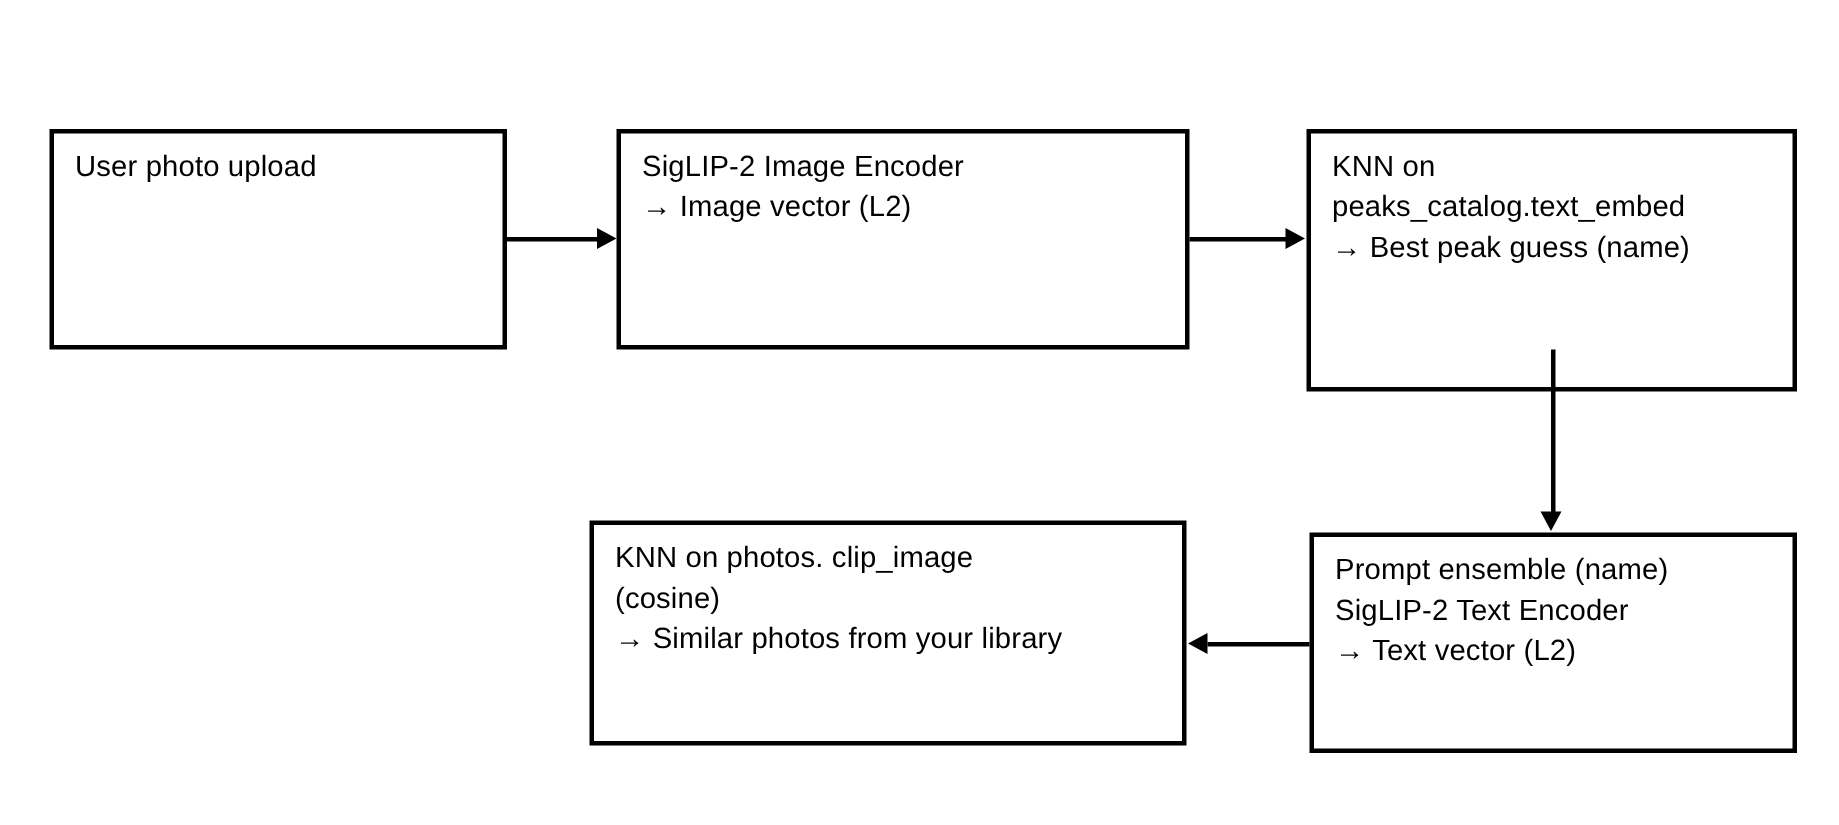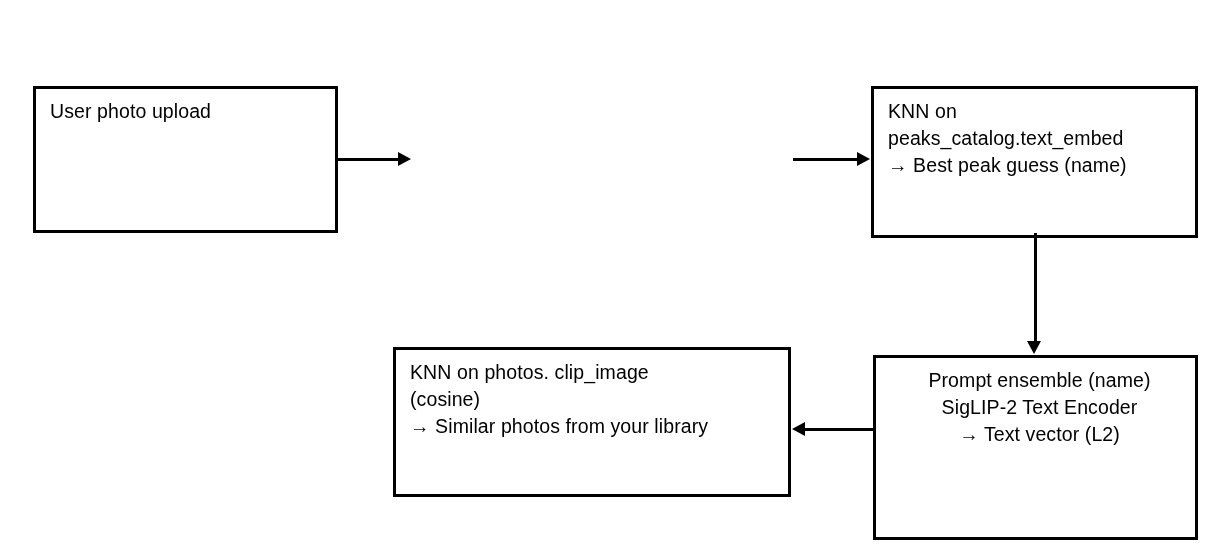--- a/index.html
+++ b/index.html
@@ -28,22 +28,22 @@
     right: 6px;
     font-size: 19.5px;
     line-height: 27px;
     color: #000000;
     white-space: pre-wrap;
     letter-spacing: 0.1px;
   }
   
   #node-upload      { left: 33px;  top: 86px;  width: 305px; height: 147px; }
   #node-img-encoder { left: 411px; top: 86px;  width: 382px; height: 147px; }
-  #node-peak-knn    { left: 871px; top: 86px;  width: 327px; height: 152px; }
-  #node-text-encoder{ left: 873px; top: 355px; width: 325px; height: 185px; text-align: center; }
+  #node-peak-knn    { left: 871px; top: 86px;  width: 327px; height: 175px; }
+  #node-text-encoder{ left: 873px; top: 355px; width: 325px; height: 147px; }
   #node-photo-knn   { left: 393px; top: 347px; width: 398px; height: 150px; padding-left: 25px; }
 
   
   .edge { position: absolute; }
   .edge-line-h {
     position: absolute;
     height: 0;
     border-top: 3px solid #000000;
   }
   .edge-line-v {
@@ -87,20 +87,24 @@
 </style>
 </head>
 <body>
 
 <div id="canvas">
 
   <div class="node" id="node-upload">
     <div class="node-text">User photo upload</div>
   </div>
 
+  <div class="node" id="node-img-encoder">
+    <div class="node-text">SigLIP-2 Image Encoder
+→ Image vector (L2)</div>
+  </div>
 
   <div class="node" id="node-peak-knn">
     <div class="node-text">KNN on
 peaks_catalog.text_embed
 → Best peak guess (name)</div>
   </div>
 
   <div class="node" id="node-text-encoder">
     <div class="node-text">Prompt ensemble (name)
 SigLIP-2 Text Encoder

